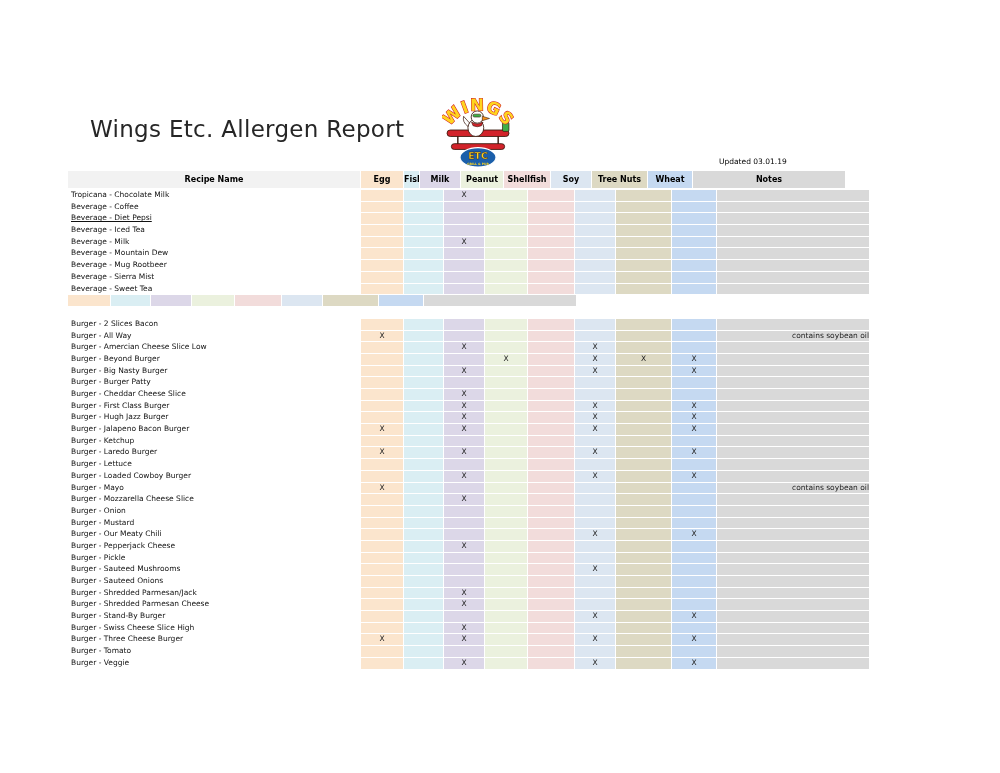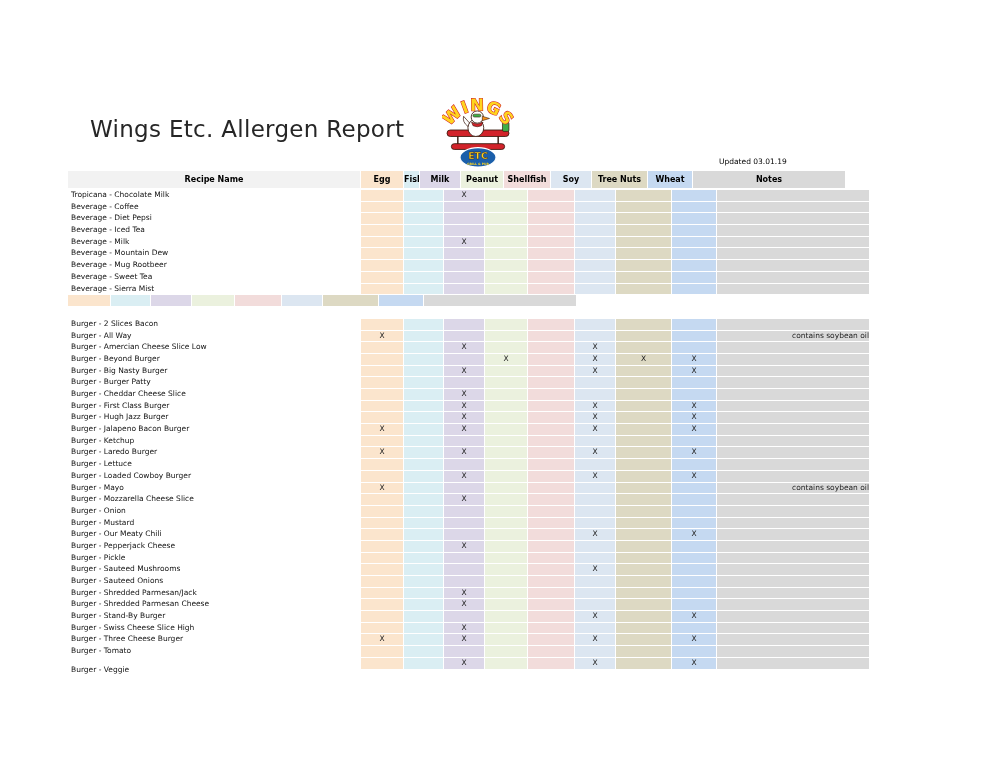--- a/index.html
+++ b/index.html
@@ -154,21 +154,21 @@
           <div class="cell xcell" style="width: 40px; background: rgb(218, 238, 243);"></div>
           <div class="cell xcell" style="width: 41px; background: rgb(220, 215, 232);"></div>
           <div class="cell xcell" style="width: 43px; background: rgb(235, 241, 222);"></div>
           <div class="cell xcell" style="width: 47px; background: rgb(242, 220, 219);"></div>
           <div class="cell xcell" style="width: 41px; background: rgb(220, 230, 241);"></div>
           <div class="cell xcell" style="width: 56px; background: rgb(221, 217, 195);"></div>
           <div class="cell xcell" style="width: 45px; background: rgb(197, 217, 241);"></div>
           <div class="cell notescell" style="width: 153px; background: rgb(217, 217, 217);"></div>
         </div>
         <div class="trow">
-          <div class="cell namecell" style="width: 293px;">Beverage - Diet Pepsi</div>
+          <div class="cell namecell" style="width: 293px; text-decoration: underline;">Beverage - Diet Pepsi</div>
           <div class="cell xcell" style="width: 43px; background: rgb(251, 229, 205);"></div>
           <div class="cell xcell" style="width: 40px; background: rgb(218, 238, 243);"></div>
           <div class="cell xcell" style="width: 41px; background: rgb(220, 215, 232);"></div>
           <div class="cell xcell" style="width: 43px; background: rgb(235, 241, 222);"></div>
           <div class="cell xcell" style="width: 47px; background: rgb(242, 220, 219);"></div>
           <div class="cell xcell" style="width: 41px; background: rgb(220, 230, 241);"></div>
           <div class="cell xcell" style="width: 56px; background: rgb(221, 217, 195);"></div>
           <div class="cell xcell" style="width: 45px; background: rgb(197, 217, 241);"></div>
           <div class="cell notescell" style="width: 153px; background: rgb(217, 217, 217);"></div>
         </div>
@@ -214,33 +214,33 @@
           <div class="cell xcell" style="width: 40px; background: rgb(218, 238, 243);"></div>
           <div class="cell xcell" style="width: 41px; background: rgb(220, 215, 232);"></div>
           <div class="cell xcell" style="width: 43px; background: rgb(235, 241, 222);"></div>
           <div class="cell xcell" style="width: 47px; background: rgb(242, 220, 219);"></div>
           <div class="cell xcell" style="width: 41px; background: rgb(220, 230, 241);"></div>
           <div class="cell xcell" style="width: 56px; background: rgb(221, 217, 195);"></div>
           <div class="cell xcell" style="width: 45px; background: rgb(197, 217, 241);"></div>
           <div class="cell notescell" style="width: 153px; background: rgb(217, 217, 217);"></div>
         </div>
         <div class="trow">
+          <div class="cell namecell" style="width: 293px;">Beverage - Sierra Mist</div>
+          <div class="cell xcell" style="width: 43px; background: rgb(251, 229, 205);"></div>
+          <div class="cell xcell" style="width: 40px; background: rgb(218, 238, 243);"></div>
+          <div class="cell xcell" style="width: 41px; background: rgb(220, 215, 232);"></div>
+          <div class="cell xcell" style="width: 43px; background: rgb(235, 241, 222);"></div>
+          <div class="cell xcell" style="width: 47px; background: rgb(242, 220, 219);"></div>
+          <div class="cell xcell" style="width: 41px; background: rgb(220, 230, 241);"></div>
+          <div class="cell xcell" style="width: 56px; background: rgb(221, 217, 195);"></div>
+          <div class="cell xcell" style="width: 45px; background: rgb(197, 217, 241);"></div>
+          <div class="cell notescell" style="width: 153px; background: rgb(217, 217, 217);"></div>
+        </div>
+        <div class="trow">
           <div class="cell namecell" style="width: 293px;">Beverage - Sweet Tea</div>
-          <div class="cell xcell" style="width: 43px; background: rgb(251, 229, 205);"></div>
-          <div class="cell xcell" style="width: 40px; background: rgb(218, 238, 243);"></div>
-          <div class="cell xcell" style="width: 41px; background: rgb(220, 215, 232);"></div>
-          <div class="cell xcell" style="width: 43px; background: rgb(235, 241, 222);"></div>
-          <div class="cell xcell" style="width: 47px; background: rgb(242, 220, 219);"></div>
-          <div class="cell xcell" style="width: 41px; background: rgb(220, 230, 241);"></div>
-          <div class="cell xcell" style="width: 56px; background: rgb(221, 217, 195);"></div>
-          <div class="cell xcell" style="width: 45px; background: rgb(197, 217, 241);"></div>
-          <div class="cell notescell" style="width: 153px; background: rgb(217, 217, 217);"></div>
-        </div>
-        <div class="trow">
-          <div class="cell namecell" style="width: 293px;">Beverage - Sierra Mist</div>
           <div class="cell xcell" style="width: 43px; background: rgb(251, 229, 205);"></div>
           <div class="cell xcell" style="width: 40px; background: rgb(218, 238, 243);"></div>
           <div class="cell xcell" style="width: 41px; background: rgb(220, 215, 232);"></div>
           <div class="cell xcell" style="width: 43px; background: rgb(235, 241, 222);"></div>
           <div class="cell xcell" style="width: 47px; background: rgb(242, 220, 219);"></div>
           <div class="cell xcell" style="width: 41px; background: rgb(220, 230, 241);"></div>
           <div class="cell xcell" style="width: 56px; background: rgb(221, 217, 195);"></div>
           <div class="cell xcell" style="width: 45px; background: rgb(197, 217, 241);"></div>
           <div class="cell notescell" style="width: 153px; background: rgb(217, 217, 217);"></div>
         </div>
@@ -598,21 +598,21 @@
           <div class="cell xcell" style="width: 40px; background: rgb(218, 238, 243);"></div>
           <div class="cell xcell" style="width: 41px; background: rgb(220, 215, 232);"></div>
           <div class="cell xcell" style="width: 43px; background: rgb(235, 241, 222);"></div>
           <div class="cell xcell" style="width: 47px; background: rgb(242, 220, 219);"></div>
           <div class="cell xcell" style="width: 41px; background: rgb(220, 230, 241);"></div>
           <div class="cell xcell" style="width: 56px; background: rgb(221, 217, 195);"></div>
           <div class="cell xcell" style="width: 45px; background: rgb(197, 217, 241);"></div>
           <div class="cell notescell" style="width: 153px; background: rgb(217, 217, 217);"></div>
         </div>
         <div class="trow">
-          <div class="cell namecell" style="width: 293px; margin-top: 7px;">Burger - Veggie</div>
+          <div class="cell namecell" style="width: 293px;">Burger - Veggie</div>
           <div class="cell xcell" style="width: 43px; background: rgb(251, 229, 205);"></div>
           <div class="cell xcell" style="width: 40px; background: rgb(218, 238, 243);"></div>
           <div class="cell xcell" style="width: 41px; background: rgb(220, 215, 232);">X</div>
           <div class="cell xcell" style="width: 43px; background: rgb(235, 241, 222);"></div>
           <div class="cell xcell" style="width: 47px; background: rgb(242, 220, 219);"></div>
           <div class="cell xcell" style="width: 41px; background: rgb(220, 230, 241);">X</div>
           <div class="cell xcell" style="width: 56px; background: rgb(221, 217, 195);"></div>
           <div class="cell xcell" style="width: 45px; background: rgb(197, 217, 241);">X</div>
           <div class="cell notescell" style="width: 153px; background: rgb(217, 217, 217);"></div>
         </div>

